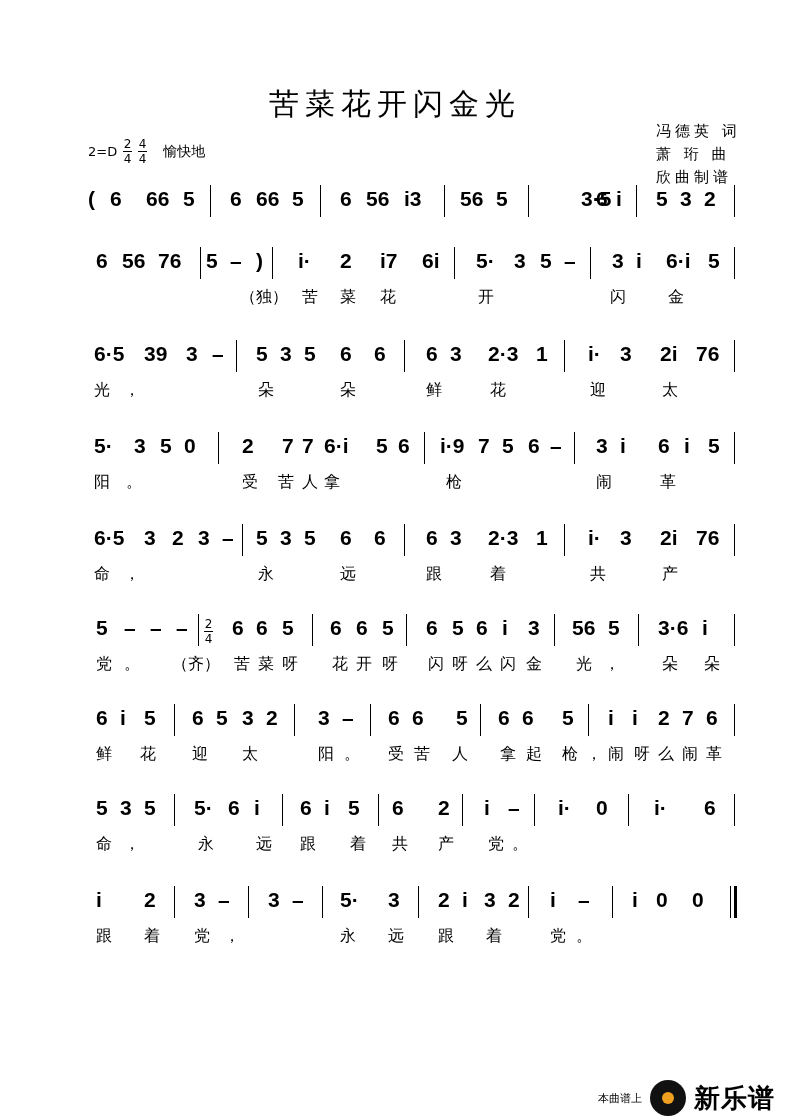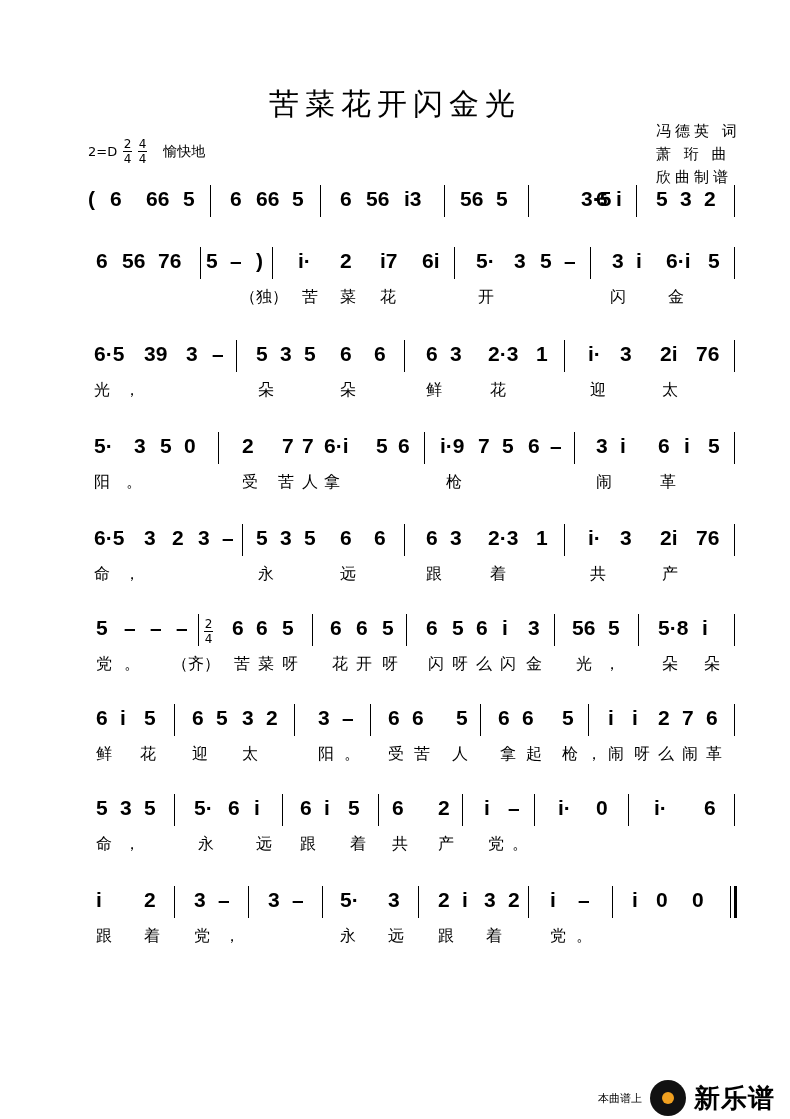--- a/index.html
+++ b/index.html
@@ -242,21 +242,21 @@
         <span class="n" style="left: 242px;">6</span>
         <span class="n" style="left: 268px;">6</span>
         <span class="n" style="left: 294px;">5</span>
         <span class="n" style="left: 338px;">6</span>
         <span class="n" style="left: 364px;">5</span>
         <span class="n" style="left: 388px;">6</span>
         <span class="n" style="left: 414px;">i</span>
         <span class="n" style="left: 440px;">3</span>
         <span class="n" style="left: 484px;">56</span>
         <span class="n" style="left: 520px;">5</span>
-        <span class="n" style="left: 570px;">5·8</span>
+        <span class="n" style="left: 570px;">3·6</span>
         <span class="n" style="left: 614px;">i</span>
         <span class="barline" style="left: 110px;"></span>
         <span class="barline" style="left: 224px;"></span>
         <span class="barline" style="left: 318px;"></span>
         <span class="barline" style="left: 466px;"></span>
         <span class="barline" style="left: 550px;"></span>
         <span class="barline" style="left: 646px;"></span>
         <span class="frac" style="position: absolute; left: 116px; top: 6px;">
           <span>2</span>
           <span class="bar"></span>

